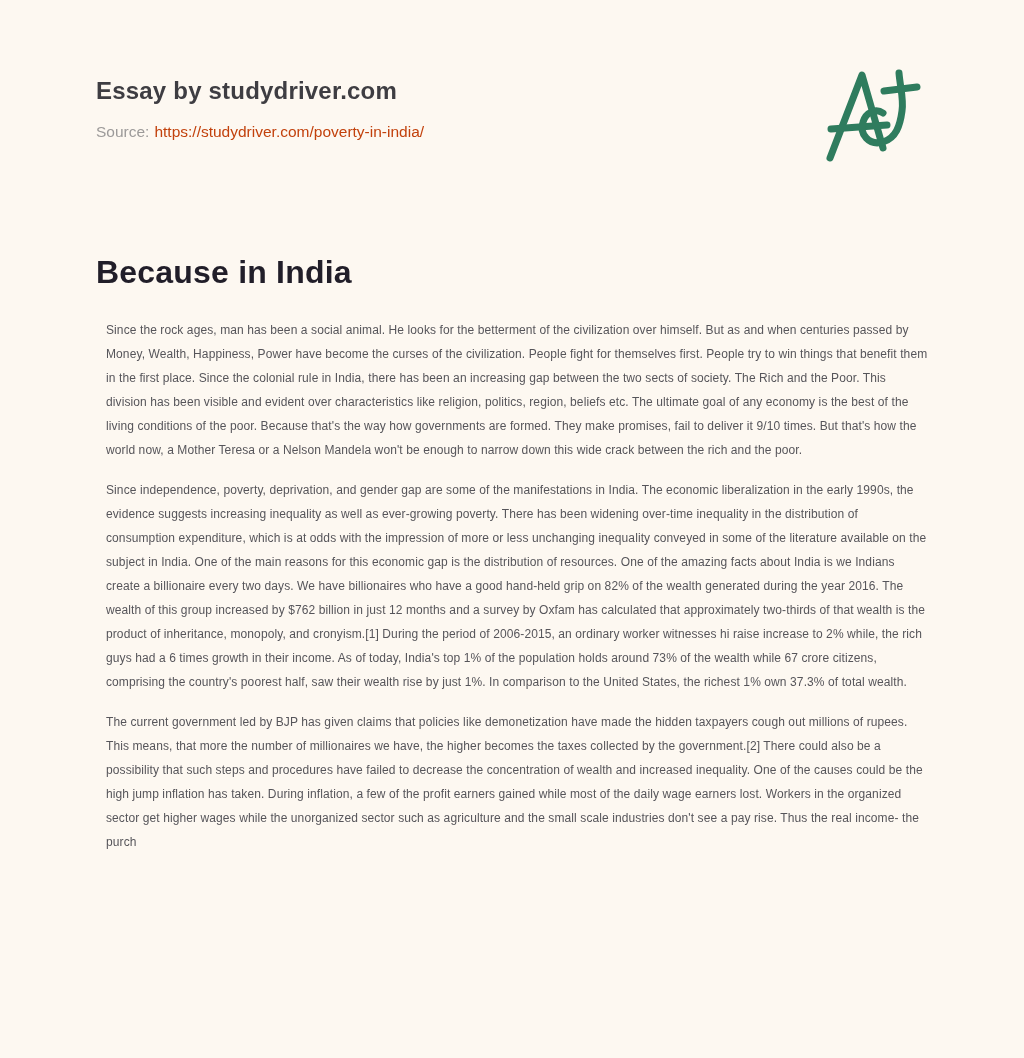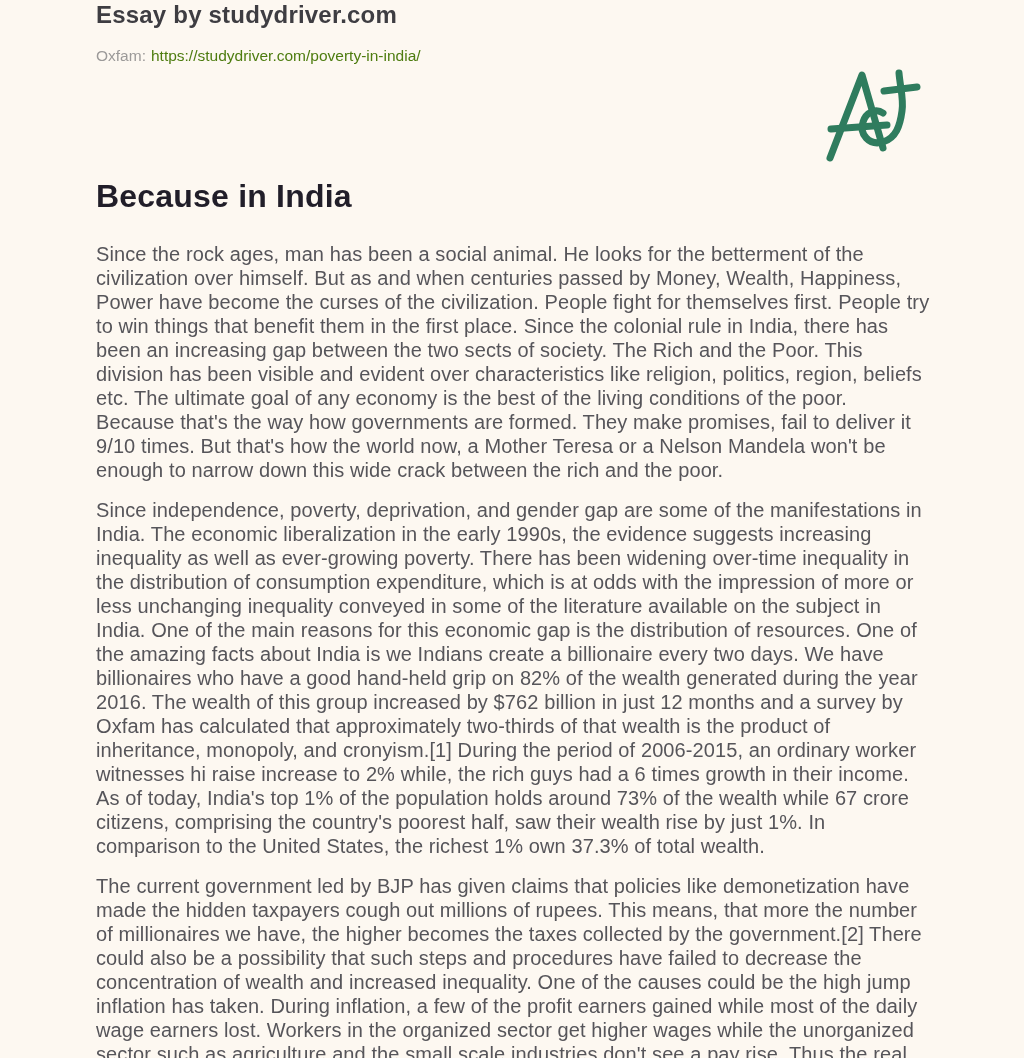--- a/index.html
+++ b/index.html
@@ -15,34 +15,35 @@
   }
   .page {
     position: relative;
     box-sizing: border-box;
     width: 1024px;
     height: 1058px;
     padding: 0 94px 0 96px;
     overflow: hidden;
   }
   .byline {
+    padding-top: 76px;
     font-size: 24px;
     line-height: 30px;
     font-weight: 700;
     color: #3E3D42;
     letter-spacing: 0.2px;
   }
   .source {
     margin-top: 16px;
     font-size: 15.5px;
     line-height: 20px;
     color: #9C9A99;
   }
   .source a {
-    color: #4d7c0f;
+    color: #c2410c;
     text-decoration: none;
     margin-left: 5px;
   }
   .logo {
     position: absolute;
     top: 60px;
     right: 94px;
     width: 110px;
     height: 106px;
   }
@@ -52,39 +53,39 @@
   }
   h1.title {
     margin: 110px 0 0 0;
     font-size: 32px;
     line-height: 40px;
     font-weight: 700;
     color: #211E29;
     letter-spacing: 0.2px;
   }
   .article p {
-    margin: 16px 0 0 0;
-    font-size: 20px;
+    margin: 16px 0 0 10px;
+    font-size: 12px;
     line-height: 24px;
     color: #56555A;
     letter-spacing: 0.1px;
   }
   .article p.first {
     margin-top: 26px;
   }
 </style>
 </head>
 <body>
 
 <div class="page">
 
   <div class="byline">Essay by studydriver.com</div>
 
   <div class="source">
-    <span>Oxfam:</span><a href="#">https://studydriver.com/poverty-in-india/</a>
+    <span>Source:</span><a href="#">https://studydriver.com/poverty-in-india/</a>
   </div>
 
   <div class="logo">
     <svg viewBox="0 0 110 106" fill="none" stroke="#2F7C5E" stroke-width="7" stroke-linecap="round" stroke-linejoin="round">
       <path d="M10 98 L42 15 L63 88"></path>
       <path d="M11 69 L67 65"></path>
       <path d="M79 13 C80 26 84 40 82 51 C80 66 76 78 63 82 C49 86 39 74 43 62 C46 52 56 48 63 53"></path>
       <path d="M64 31 L97 27"></path>
     </svg>
   </div>

